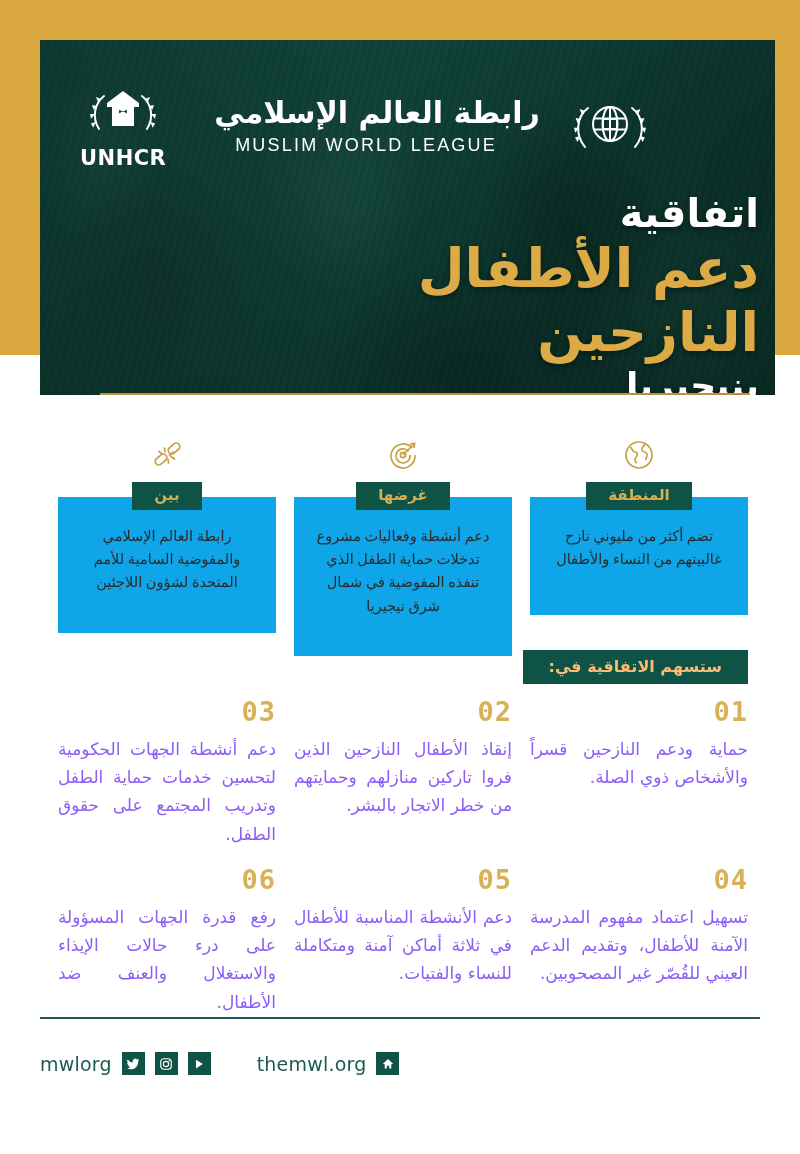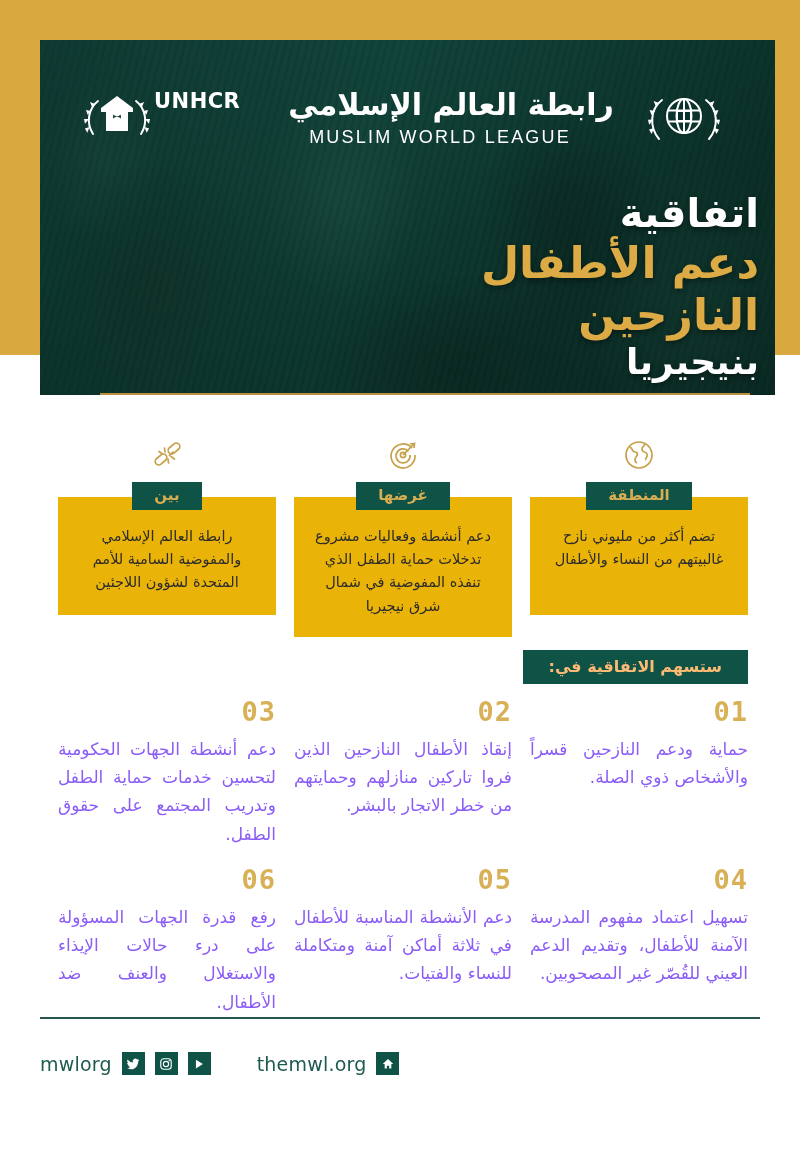--- a/index.html
+++ b/index.html
@@ -62,21 +62,21 @@
   }
 
   
   .logo-row {
     position: absolute;
     left: 40px; top: 42px;
     display: flex;
     align-items: center;
     gap: 26px;
   }
-  .logo-block { display: flex; flex-direction: row; }
+  .logo-block { display: flex; flex-direction: column; align-items: center; }
   .unhcr-mark { width: 74px; height: 62px; display: block; }
   .unhcr-word {
     color: #ffffff;
     font-weight: 800;
     font-size: 21px;
     letter-spacing: .5px;
     margin-top: 2px;
     font-family: "DejaVu Sans", sans-serif;
   }
   .mwl-block { display: flex; flex-direction: column; align-items: center; }
@@ -107,21 +107,21 @@
     text-align: right;
     direction: rtl;
   }
   .ht-line {
     display: block;
     font-weight: 800;
     line-height: 1.18;
     text-shadow: 0 2px 6px rgba(0,0,0,.45);
   }
   .ht-1 { color: #ffffff; font-size: 40px; }
-  .ht-2 { color: #dcab45; font-size: 44px; }
+  .ht-2 { color: #dcab45; font-size: 54px; }
   .ht-3 { color: #ffffff; font-size: 36px; }
   .hero-rule {
     position: absolute;
     left: 60px; top: 353px;
     width: 650px; height: 2px;
     background: #b9913f;
   }
 
   
   .cards {
@@ -148,28 +148,29 @@
     font-weight: 700;
     direction: rtl;
     text-align: center;
     padding: 4px 22px;
     display: table;
     line-height: 1.3;
   }
   .card-body {
     position: relative;
     margin-top: -13px;
-    background: #eab308;
-    padding: 28px 16px 19px;
+    background: #0ea5e9;
+    padding: 28px 16px 38px;
     min-height: 118px;
     color: #2b2b2b;
     direction: rtl;
     text-align: center;
     font-size: 14.5px;
     line-height: 1.62;
+    font-family: Liberation Serif, serif;
   }
   .card-body.tall { min-height: 118px; }
 
   
   .will-banner {
     position: absolute;
     right: 52px; top: 650px;
     background: #0f5246;
     color: #fdba74;
     font-size: 16px;

